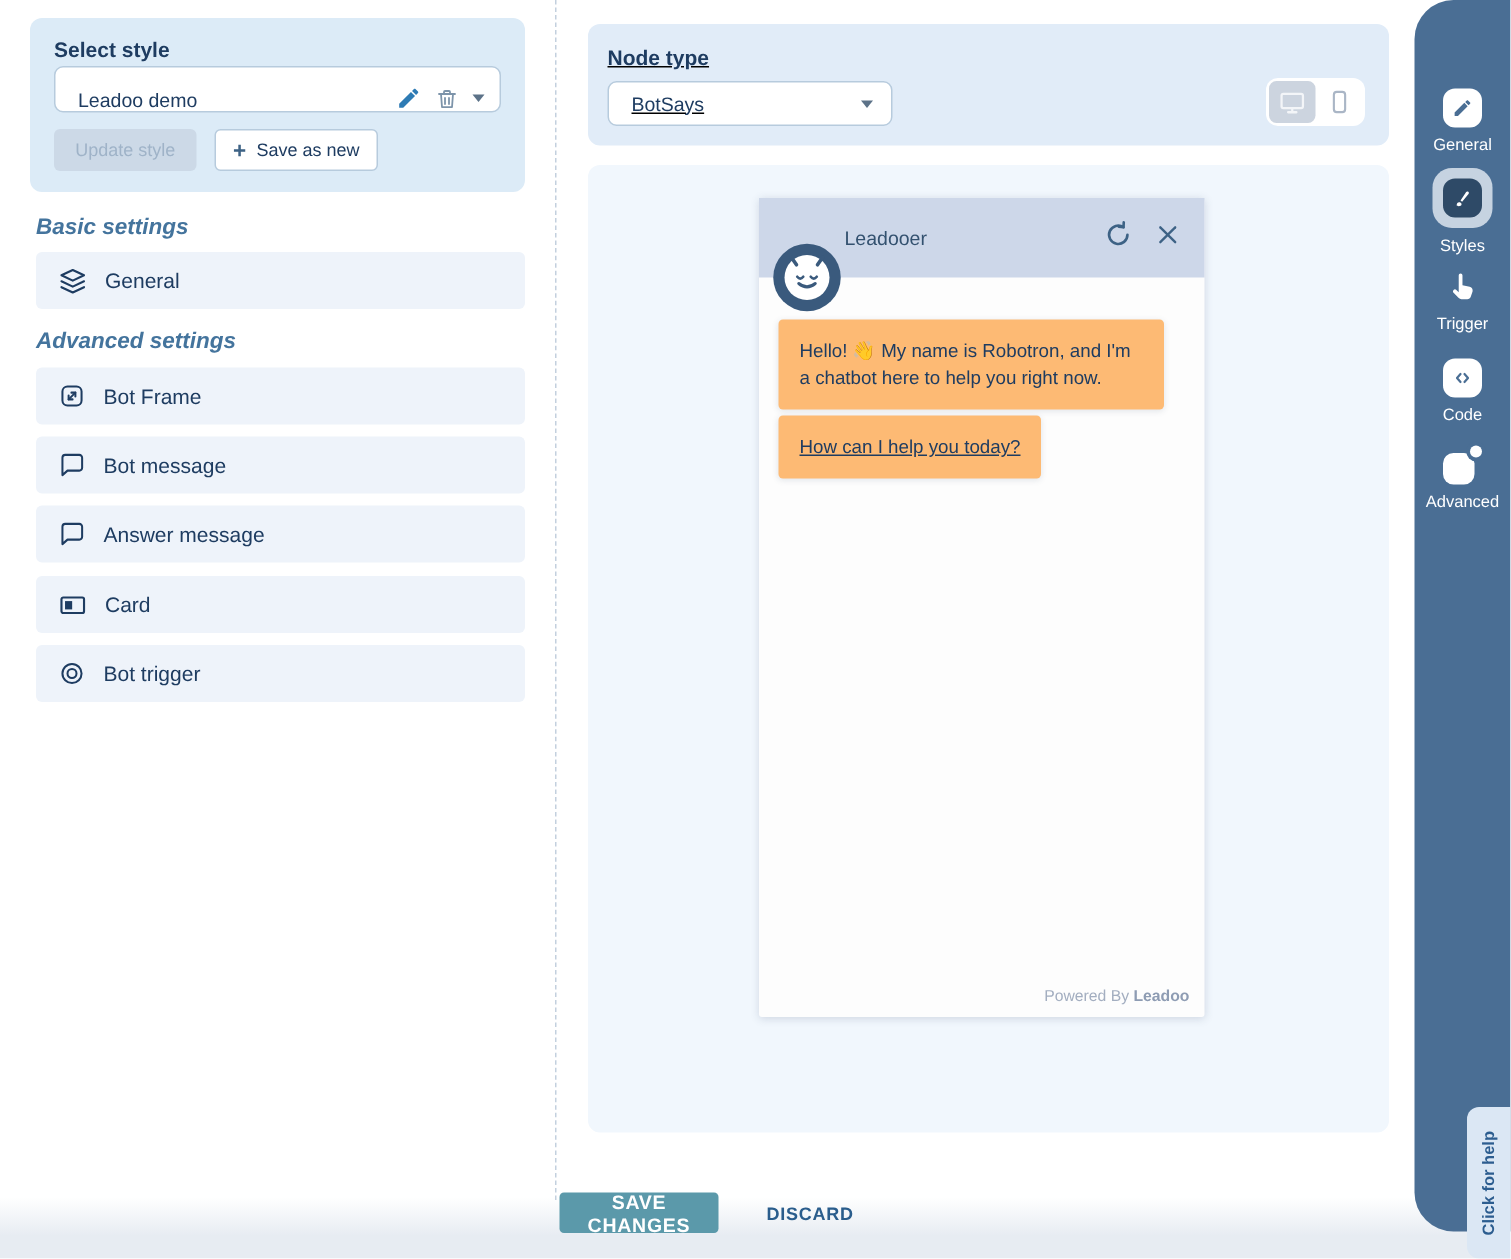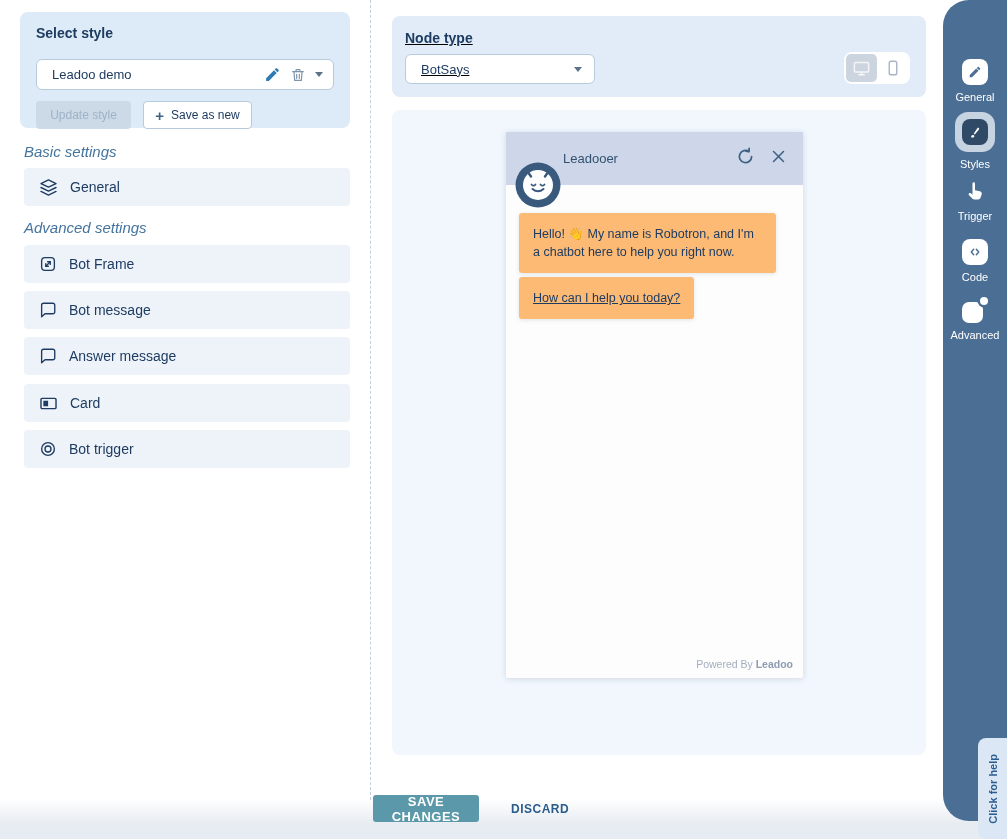--- a/index.html
+++ b/index.html
@@ -9,31 +9,31 @@
 
   
   .bottom-fade { left:0; top:798px; width:1007px; height:26px; background:linear-gradient(rgba(255,255,255,0), #e7ecf2); }
   .bottom-strip { left:0; top:824px; width:1007px; height:15px; background:#e7ecf2; }
 
   
   .divider { left:370px; top:0; height:800px; width:0; border-left:1px dashed #c3d0de; }
 
   .style-panel { left:20px; top:12px; width:330px; height:116px; background:#dcebf7; border-radius:8px; padding:13px 16px; }
   .panel-title { font-size:14px; font-weight:bold; color:#1e3c61; }
-  .style-input { margin-top:18px; height:31px; background:#fff; border:1px solid #b7cbdd; border-radius:6px; display:flex; align-items:center; padding:0 10px 0 15px; }
+  .style-input { margin-top:3px; height:31px; background:#fff; border:1px solid #b7cbdd; border-radius:6px; display:flex; align-items:flex-end; padding:0 10px 0 15px; }
   .style-input input { flex:1; border:none; outline:none; font-family:"Liberation Sans",sans-serif; font-size:13px; color:#1e3c61; background:transparent; }
   .input-icons { display:flex; align-items:center; gap:9px; }
   .caret { width:0; height:0; border-left:4.5px solid transparent; border-right:4.5px solid transparent; border-top:5px solid #5c7288; }
   .btn-row { margin-top:11px; display:flex; gap:12px; }
   .btn { font-family:"Liberation Sans",sans-serif; font-size:12px; border-radius:4px; height:28px; display:inline-flex; align-items:center; justify-content:center; cursor:pointer; }
   .btn-disabled { width:95px; background:#ccd9e7; color:#9fb3c8; border:none; }
   .btn-outline { width:109px; background:#fff; color:#1e3c61; border:1px solid #b7cbdd; gap:7px; }
   .btn-outline .plus { font-size:15px; color:#3d6285; font-weight:bold; line-height:1; }
 
-  .section-h { left:24px; font-size:15px; font-style:italic; font-weight:normal; color:#44749d; }
+  .section-h { left:24px; font-size:15px; font-style:italic; font-weight:bold; color:#44749d; }
   .nav-item { left:24px; width:326px; height:38px; background:#eef3fa; border-radius:4px; display:flex; align-items:center; padding-left:15px; gap:12px; cursor:pointer; }
   .nav-item .lbl { font-size:14px; color:#1e3c61; }
   .nav-item svg { flex:0 0 auto; }
 
   
   .node-panel { left:392px; top:16px; width:534px; height:81px; background:#e1ecf8; border-radius:8px; padding:14px 16px 0 13px;text-decoration:underline; }
   .node-title { font-size:14px; font-weight:bold; color:#1e3c61; }
   .node-select { margin-top:8px; width:190px; height:30px; background:#fff; border:1px solid #b7cbdd; border-radius:6px; display:flex; align-items:center; justify-content:space-between; padding:0 12px 0 15px; cursor:pointer; }
   .node-select .val { font-size:13px; color:#1e3c61; }
   .device-toggle { position:absolute; right:16px; top:36px; width:66px; height:32px; background:#fff; border-radius:8px; padding:2px; display:flex; }

